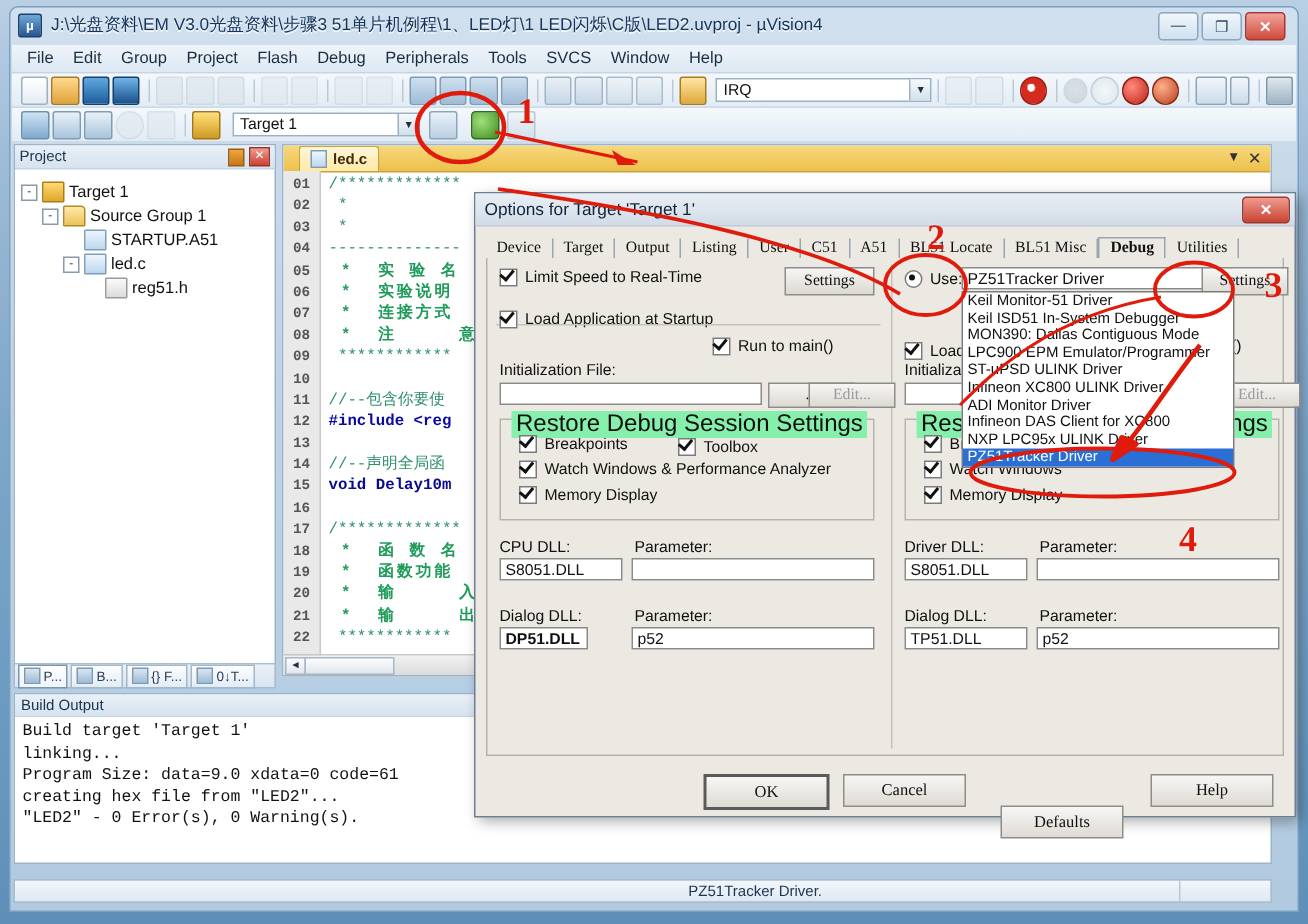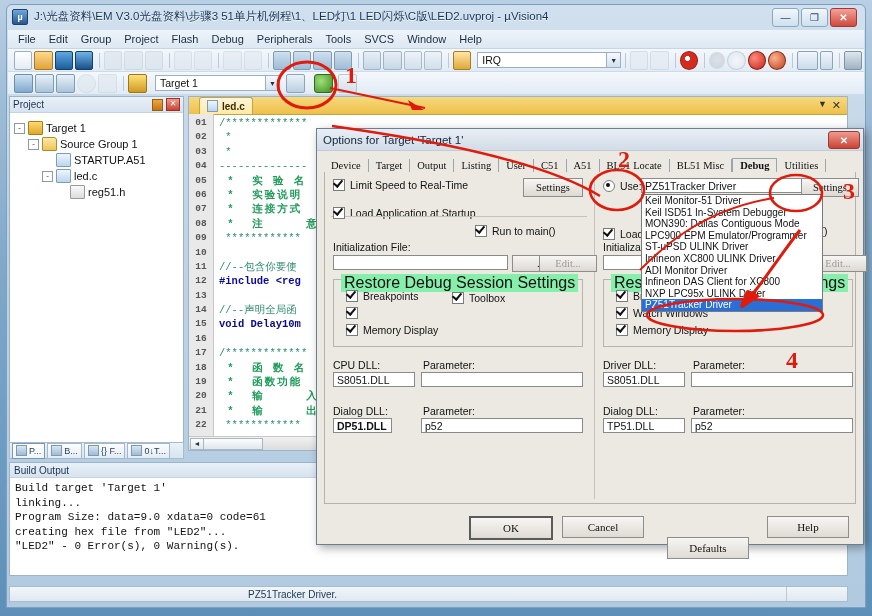--- a/index.html
+++ b/index.html
@@ -163,21 +163,21 @@
   }
   #buildtext div{white-space:pre;}
   
   #statusbar{
     position:absolute;left:9px;top:586px;width:839px;height:16px;
     background:linear-gradient(180deg,#f2f6fa,#dfe8f1);
     border:1px solid #a8bccd;box-sizing:border-box;
     display:flex;align-items:center;font-size:10px;color:#1b3550;
   }
   #statusbar .sgap{flex:1;}
-  #statusdrv{width:300px;text-align:left;}
+  #statusdrv{width:300px;text-align:right;}
   #statusend{width:60px;border-left:1px solid #b7c8d7;height:100%;}
   
   #dlg{
     position:absolute;left:316px;top:128px;width:548px;height:417px;
     background:#ece9e2;border:1px solid #6a7f93;
     box-shadow:3px 3px 9px rgba(0,0,0,.35);box-sizing:border-box;
   }
   #dlgtitle{
     height:21px;background:linear-gradient(180deg,#e9eef4,#d2dce7);
     display:flex;align-items:center;padding-left:6px;
@@ -531,20 +531,21 @@
           <div class="cbRow" style="margin-top:8px;margin-left:12px;">
             <span class="cb on"></span>
             <span>Breakpoints</span>
           </div>
           <div class="cbRow" style="position:absolute;left:118px;top:10px;margin:0;">
             <span class="cb on"></span>
             <span>Toolbox</span>
           </div>
           <div class="cbRow" style="margin-left:12px;">
             <span class="cb on"></span>
+            <span>Watch Windows &amp; Performance Analyzer</span>
           </div>
           <div class="cbRow" style="margin-left:12px;">
             <span class="cb on"></span>
             <span>Memory Display</span>
           </div>
         </div>
 
         <div class="fldLbl" style="left:6px;top:184px;">CPU DLL:</div>
         <div class="fldLbl" style="left:96px;top:184px;">Parameter:</div>
         <div class="txtin" style="position:absolute;left:6px;top:197px;width:82px;">S8051.DLL</div>

